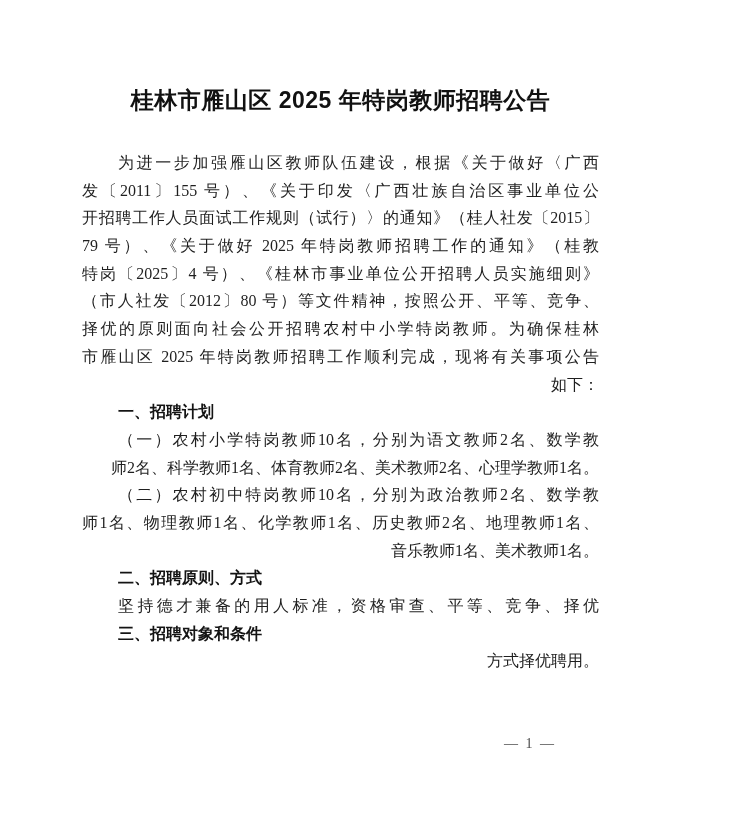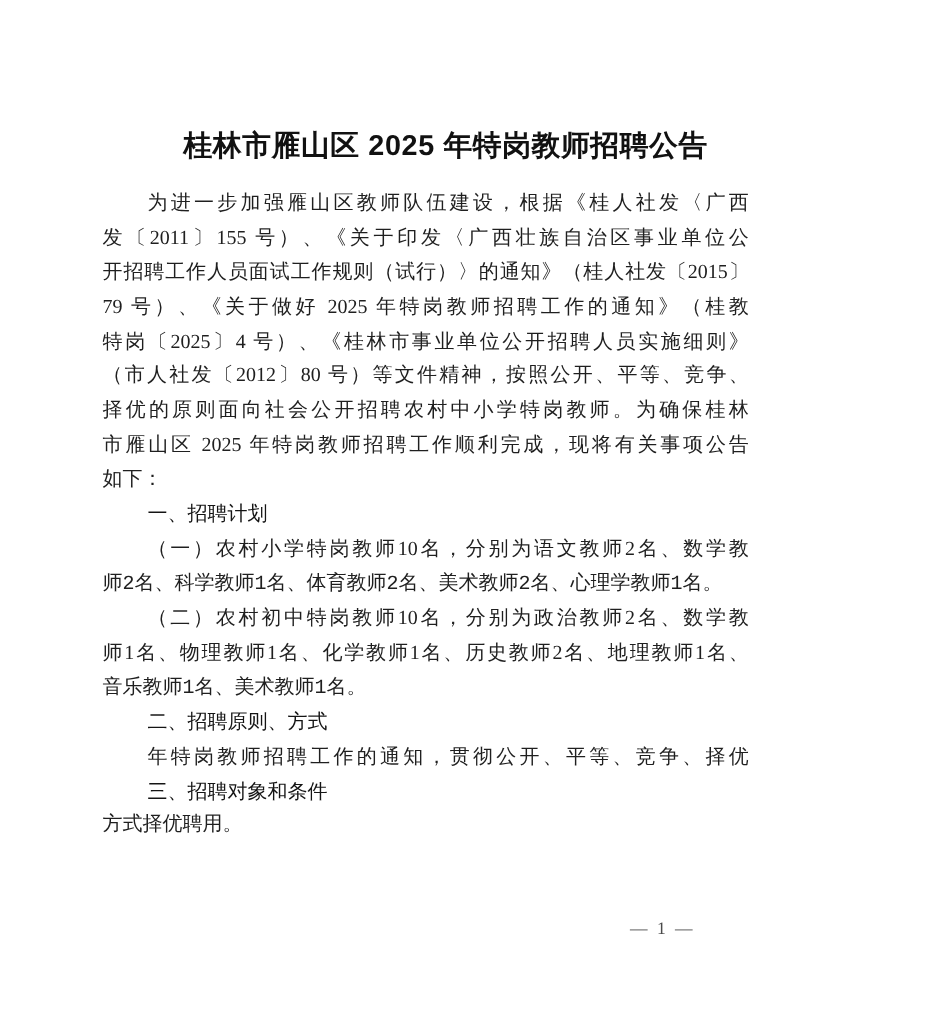--- a/index.html
+++ b/index.html
@@ -14,21 +14,21 @@
     background: #ffffff;
     overflow: hidden;
     font-family: "Liberation Serif", serif;
     color: #1f1f1f;
   }
   .doc-title {
     position: absolute;
     left: 82px;
     top: 84px;
     width: 517px;
-    margin: 16px;
+    margin: 0;
     text-align: center;
     font-family: "Liberation Sans", sans-serif;
     font-weight: 700;
     font-size: 23px;
     line-height: 32px;
     color: #111111;
     white-space: nowrap;
     letter-spacing: 0.5px;
   }
   .doc-body {
@@ -49,29 +49,28 @@
     text-align-last: justify;
   }
   
   .pfirst-fill {
     text-indent: 36px;
     text-align: justify;
     text-align-last: justify;
   }
   
   .end {
-    text-align: left;
+    text-align: right;
     white-space: nowrap;
-    font-family: Liberation Mono, monospace;
   }
   
   .heading {
     text-indent: 36px;
     font-family: "Liberation Sans", sans-serif;
-    font-weight: 400;
+    font-weight: 700;
     color: #141414;
     white-space: nowrap;
   }
   .page-number {
     position: absolute;
     left: 466px;
     top: 735px;
     width: 128px;
     text-align: center;
     font-size: 14px;
@@ -81,35 +80,35 @@
     white-space: nowrap;
   }
 </style>
 </head>
 <body>
 
 <div class="screen">
   <h1 class="doc-title">桂林市雁山区 2025 年特岗教师招聘公告</h1>
 
   <div class="doc-body">
-      <div class="line pfirst-fill">为进一步加强雁山区教师队伍建设，根据《桂人社发〈广西</div>
+      <div class="line pfirst-fill">为进一步加强雁山区教师队伍建设，根据《关于做好〈广西</div>
       <div class="line fill">发〔2011〕155 号）、《关于印发〈广西壮族自治区事业单位公</div>
       <div class="line fill">开招聘工作人员面试工作规则（试行）〉的通知》（桂人社发〔2015〕</div>
       <div class="line fill">79 号）、《关于做好 2025 年特岗教师招聘工作的通知》（桂教</div>
       <div class="line fill">特岗〔2025〕4 号）、《桂林市事业单位公开招聘人员实施细则》</div>
       <div class="line fill">（市人社发〔2012〕80 号）等文件精神，按照公开、平等、竞争、</div>
       <div class="line fill">择优的原则面向社会公开招聘农村中小学特岗教师。为确保桂林</div>
       <div class="line fill">市雁山区 2025 年特岗教师招聘工作顺利完成，现将有关事项公告</div>
       <div class="line end">如下：</div>
       <div class="line heading">一、招聘计划</div>
       <div class="line pfirst-fill">（一）农村小学特岗教师10名，分别为语文教师2名、数学教</div>
       <div class="line end">师2名、科学教师1名、体育教师2名、美术教师2名、心理学教师1名。</div>
       <div class="line pfirst-fill">（二）农村初中特岗教师10名，分别为政治教师2名、数学教</div>
       <div class="line fill">师1名、物理教师1名、化学教师1名、历史教师2名、地理教师1名、</div>
       <div class="line end">音乐教师1名、美术教师1名。</div>
       <div class="line heading">二、招聘原则、方式</div>
-      <div class="line pfirst-fill">年特岗教师招聘工作的通知，贯彻公开、平等、竞争、择优</div>
+      <div class="line pfirst-fill">坚持德才兼备的用人标准，资格审查、平等、竞争、择优</div>
       <div class="line heading">三、招聘对象和条件</div>
       <div class="line end">方式择优聘用。</div>
     </div>
 
   <div class="page-number">— 1 —</div>
 </div>
 
 </body></html>

